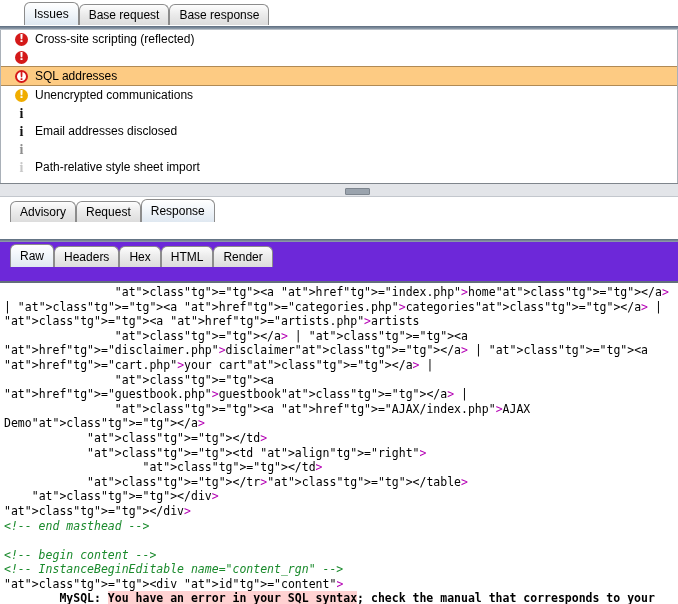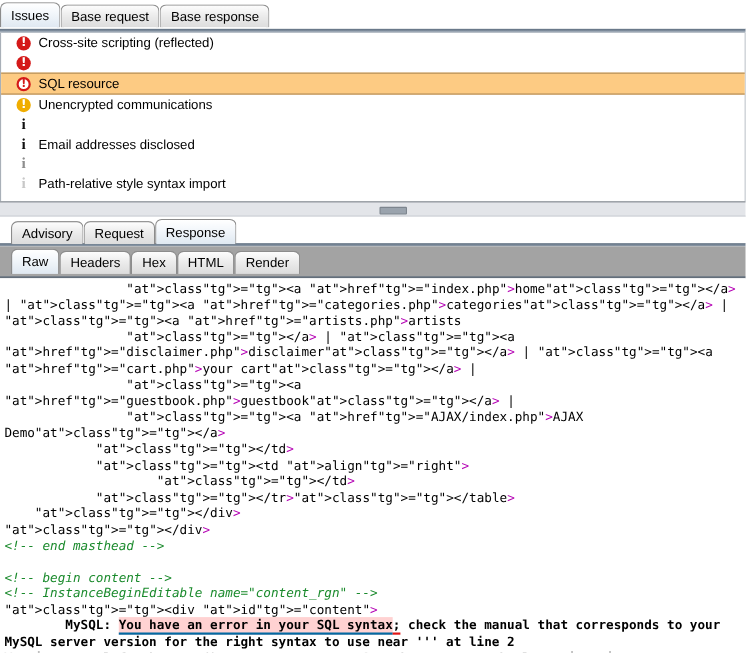--- a/index.html
+++ b/index.html
@@ -39,21 +39,21 @@
     letter-spacing: 2px;
     z-index: 1;
     pointer-events: none;
   }
 
   
   .tabstrip {
     position: relative;
     height: 26px;
     background: #ffffff;
-    padding-left: 0;
+    padding-left: 24px;
     box-sizing: border-box;
     z-index: 20;
   }
   .tab {
     position: relative;
     display: inline-block;
     height: 21px;
     line-height: 21px;
     margin-top: 4px;
     padding: 0 9px;
@@ -171,29 +171,29 @@
     background: #9aa3ad;
     border: 1px solid #7d858e;
     border-radius: 1px;
   }
 
   
   .detail-tabs {
     position: relative;
     background: #ffffff;
     padding-left: 10px;
-    height: 24px;
+    height: 42px;
     box-sizing: border-box;
     z-index: 20;
   }
   .detail-tabs2 {
     position: relative;
-    background: #a3a3a3;
+    background: #6d28d9;
     padding-left: 10px;
-    height: 27px;
+    height: 39px;
     box-sizing: border-box;
     z-index: 20;
   }
   .tabline2 {
     height: 3px;
     background: linear-gradient(to bottom, #5b6b7d, #93a0ae);
   }
   .tabline3 {
     height: 2px;
     background: #636e7a;
@@ -250,21 +250,21 @@
     <div class="issue-row">
       <span class="sev dot high">
           <span class="bang">!</span>
         </span>
     </div>
 
     <div class="issue-row selected">
       <span class="sev dot openred">
           <span class="bang">!</span>
         </span>
-      <span class="issue-label">SQL resource</span>
+      <span class="issue-label">SQL addresses</span>
     </div>
 
     <div class="issue-row">
       <span class="sev dot medium">
           <span class="bang">!</span>
         </span>
       <span class="issue-label">Unencrypted communications</span>
     </div>
 
     <div class="issue-row">
@@ -275,21 +275,21 @@
       <span class="sev info">i</span>
       <span class="issue-label">Email addresses disclosed</span>
     </div>
 
     <div class="issue-row">
       <span class="sev info i2">i</span>
     </div>
 
     <div class="issue-row">
       <span class="sev info i3">i</span>
-      <span class="issue-label">Path-relative style syntax import</span>
+      <span class="issue-label">Path-relative style sheet import</span>
     </div>
 
   </div>
 
   <div class="splitter">
     <div class="grip"></div>
   </div>
 
   <div class="detail-tabs">
     <div class="tab"><span>Advisory</span></div><div class="tab"><span>Request</span></div><div class="tab sel"><span>Response</span></div>

